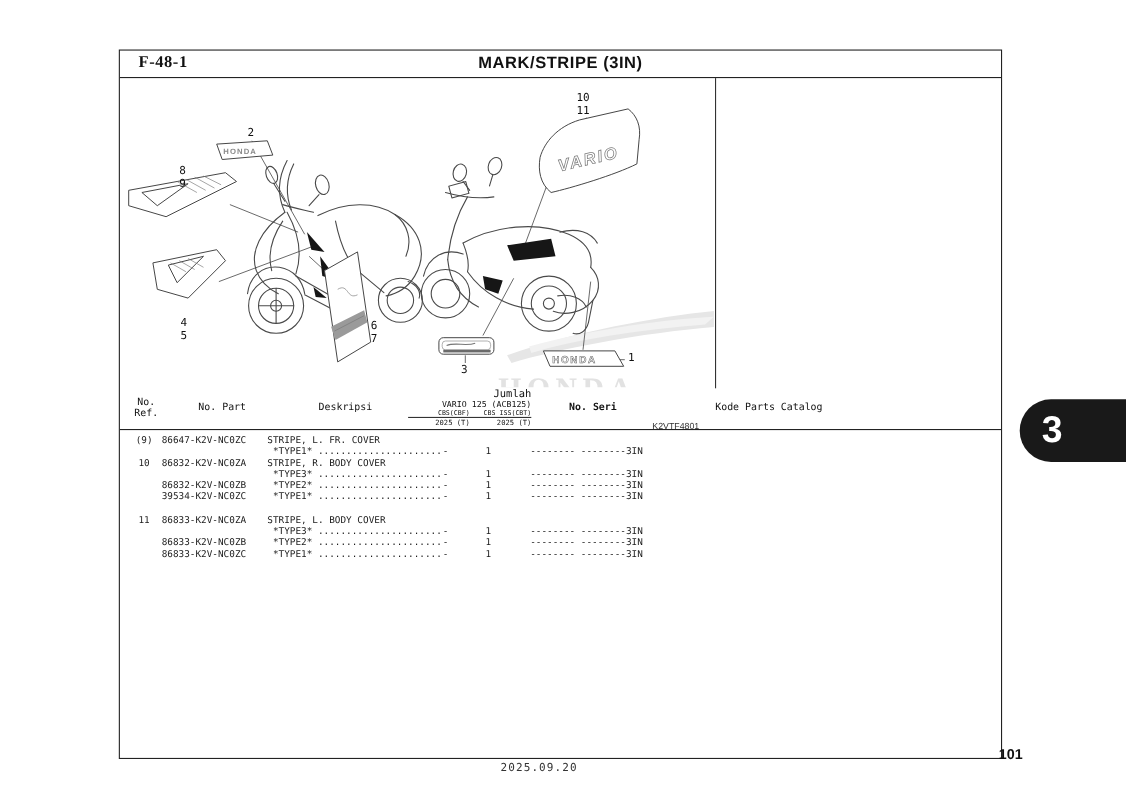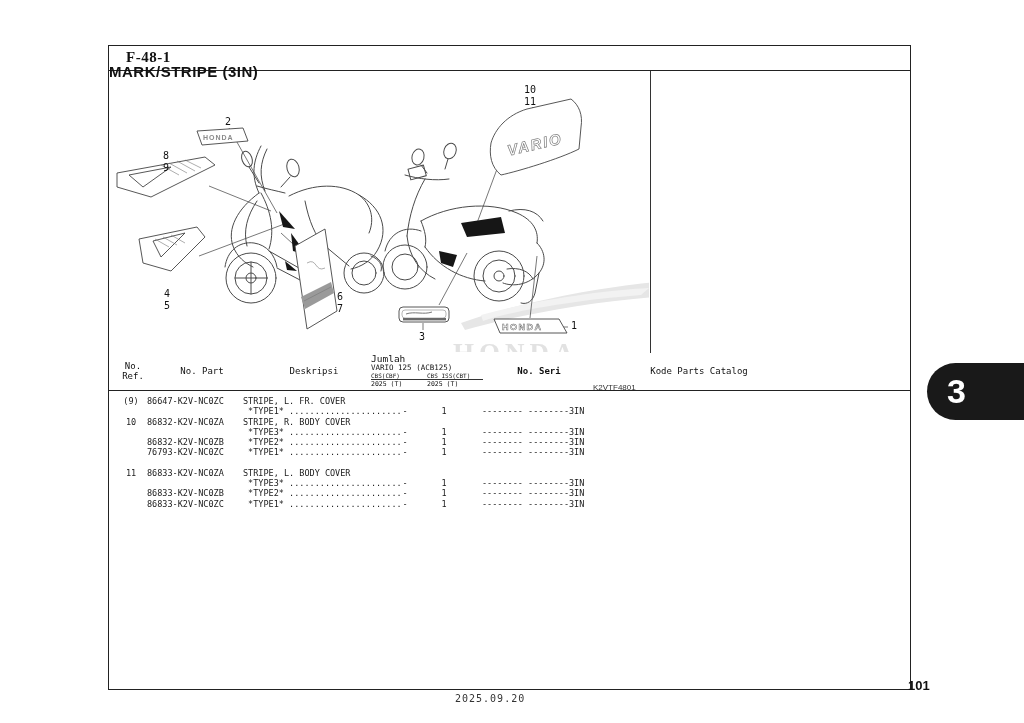--- a/index.html
+++ b/index.html
@@ -2,34 +2,34 @@
 <html><head>
 <meta charset="utf-8">
 <style>
   html,body{margin:0;padding:0;background:#fff;}
   .page{position:relative;width:1024px;height:723px;background:#ffffff;overflow:hidden;
         font-family:"DejaVu Sans Mono", monospace;color:#1a1a1a;}
   .main-box{position:absolute;left:108px;top:45px;width:803px;height:645px;border:1.6px solid #222;box-sizing:border-box;}
   
   .header-row{position:absolute;left:0;top:0;width:100%;height:25px;border-bottom:1.6px solid #222;box-sizing:border-box;}
   .page-code{position:absolute;left:17px;top:3px;font-family:Liberation Serif, serif;font-weight:bold;font-size:15px;letter-spacing:.5px;color:#111;}
-  .page-title{position:absolute;left:0;top:3px;width:100%;text-align:left;font-family:"Liberation Sans",sans-serif;font-weight:bold;font-size:15px;letter-spacing:.5px;color:#111;margin-top:14px;}
+  .page-title{position:absolute;left:0;top:3px;width:100%;text-align:center;font-family:"Liberation Sans",sans-serif;font-weight:bold;font-size:15px;letter-spacing:.5px;color:#111;}
   
   .diagram-area{position:absolute;left:0;top:25px;width:100%;height:282px;}
   .diagram-panel{position:absolute;left:0;top:0;width:542px;height:282px;border-right:1px solid #333;box-sizing:border-box;}
   .side-panel{position:absolute;left:542px;top:0;right:0;height:282px;}
   .callout{position:absolute;font-size:10px;line-height:10px;color:#111;}
   .diagram-code{position:absolute;left:484px;top:264px;font-family:"Liberation Sans",sans-serif;font-size:8px;color:#333;margin-top:48px;}
   
   .table-header{position:absolute;left:0;top:307px;width:100%;height:38px;border-bottom:1.4px solid #222;box-sizing:border-box;font-size:9px;}
   .th{position:absolute;text-align:center;color:#111;}
   .th-ref{left:6px;top:8px;width:36px;line-height:10px;}
   .th-part{left:38px;top:13px;width:110px;}
   .th-desc{left:150px;top:13px;width:110px;}
-  .th-qty{left:262px;top:1px;width:112px;text-align:left;}
+  .th-qty{left:262px;top:1px;width:112px;text-align:right;}
   .th-qty .q-title{font-size:9.5px;line-height:9.5px;}
   .th-qty .q-model{font-size:7.5px;line-height:8px;}
   .q-subrow{display:flex;font-size:6px;line-height:7px;}
   .q-subrow span{flex:1;}
   .q-year{display:flex;font-size:6.5px;line-height:8px;border-top:1px solid #333;}
   .q-year span{flex:1;}
   .th-seri{left:380px;top:13px;width:100px;font-weight:bold;}
   .th-kode{left:505px;top:13px;width:170px;text-align:center;}
   
   .table-body{position:absolute;left:0;top:345px;width:100%;bottom:0;padding-top:5px;}
@@ -227,21 +227,21 @@
       <div class="th th-seri">No. Seri</div>
       <div class="th th-kode">Kode Parts Catalog</div>
     </div>
 
     <div class="table-body" id="table-body">
         <div class="trow"><span class="c-ref">(9)</span><span class="c-part">86647-K2V-NC0ZC</span><span class="c-desc">STRIPE, L. FR. COVER</span><span class="c-q1"></span><span class="c-q2"></span><span class="c-seri"></span></div>
         <div class="trow"><span class="c-ref"></span><span class="c-part"></span><span class="c-desc"> *TYPE1* ......................</span><span class="c-q1">-</span><span class="c-q2">1</span><span class="c-seri">-------- --------3IN</span></div>
         <div class="trow"><span class="c-ref">10</span><span class="c-part">86832-K2V-NC0ZA</span><span class="c-desc">STRIPE, R. BODY COVER</span><span class="c-q1"></span><span class="c-q2"></span><span class="c-seri"></span></div>
         <div class="trow"><span class="c-ref"></span><span class="c-part"></span><span class="c-desc"> *TYPE3* ......................</span><span class="c-q1">-</span><span class="c-q2">1</span><span class="c-seri">-------- --------3IN</span></div>
         <div class="trow"><span class="c-ref"></span><span class="c-part">86832-K2V-NC0ZB</span><span class="c-desc"> *TYPE2* ......................</span><span class="c-q1">-</span><span class="c-q2">1</span><span class="c-seri">-------- --------3IN</span></div>
-        <div class="trow"><span class="c-ref"></span><span class="c-part">76793-K2V-NC0ZC</span><span class="c-desc"> *TYPE1* ......................</span><span class="c-q1">-</span><span class="c-q2">1</span><span class="c-seri">-------- --------3IN</span></div>
+        <div class="trow"><span class="c-ref"></span><span class="c-part">39534-K2V-NC0ZC</span><span class="c-desc"> *TYPE1* ......................</span><span class="c-q1">-</span><span class="c-q2">1</span><span class="c-seri">-------- --------3IN</span></div>
         <div class="trow spacer"></div>
         <div class="trow"><span class="c-ref">11</span><span class="c-part">86833-K2V-NC0ZA</span><span class="c-desc">STRIPE, L. BODY COVER</span><span class="c-q1"></span><span class="c-q2"></span><span class="c-seri"></span></div>
         <div class="trow"><span class="c-ref"></span><span class="c-part"></span><span class="c-desc"> *TYPE3* ......................</span><span class="c-q1">-</span><span class="c-q2">1</span><span class="c-seri">-------- --------3IN</span></div>
         <div class="trow"><span class="c-ref"></span><span class="c-part">86833-K2V-NC0ZB</span><span class="c-desc"> *TYPE2* ......................</span><span class="c-q1">-</span><span class="c-q2">1</span><span class="c-seri">-------- --------3IN</span></div>
         <div class="trow"><span class="c-ref"></span><span class="c-part">86833-K2V-NC0ZC</span><span class="c-desc"> *TYPE1* ......................</span><span class="c-q1">-</span><span class="c-q2">1</span><span class="c-seri">-------- --------3IN</span></div>
       </div>
   </div>
 
   <div class="tab3">
     <span>3</span>

